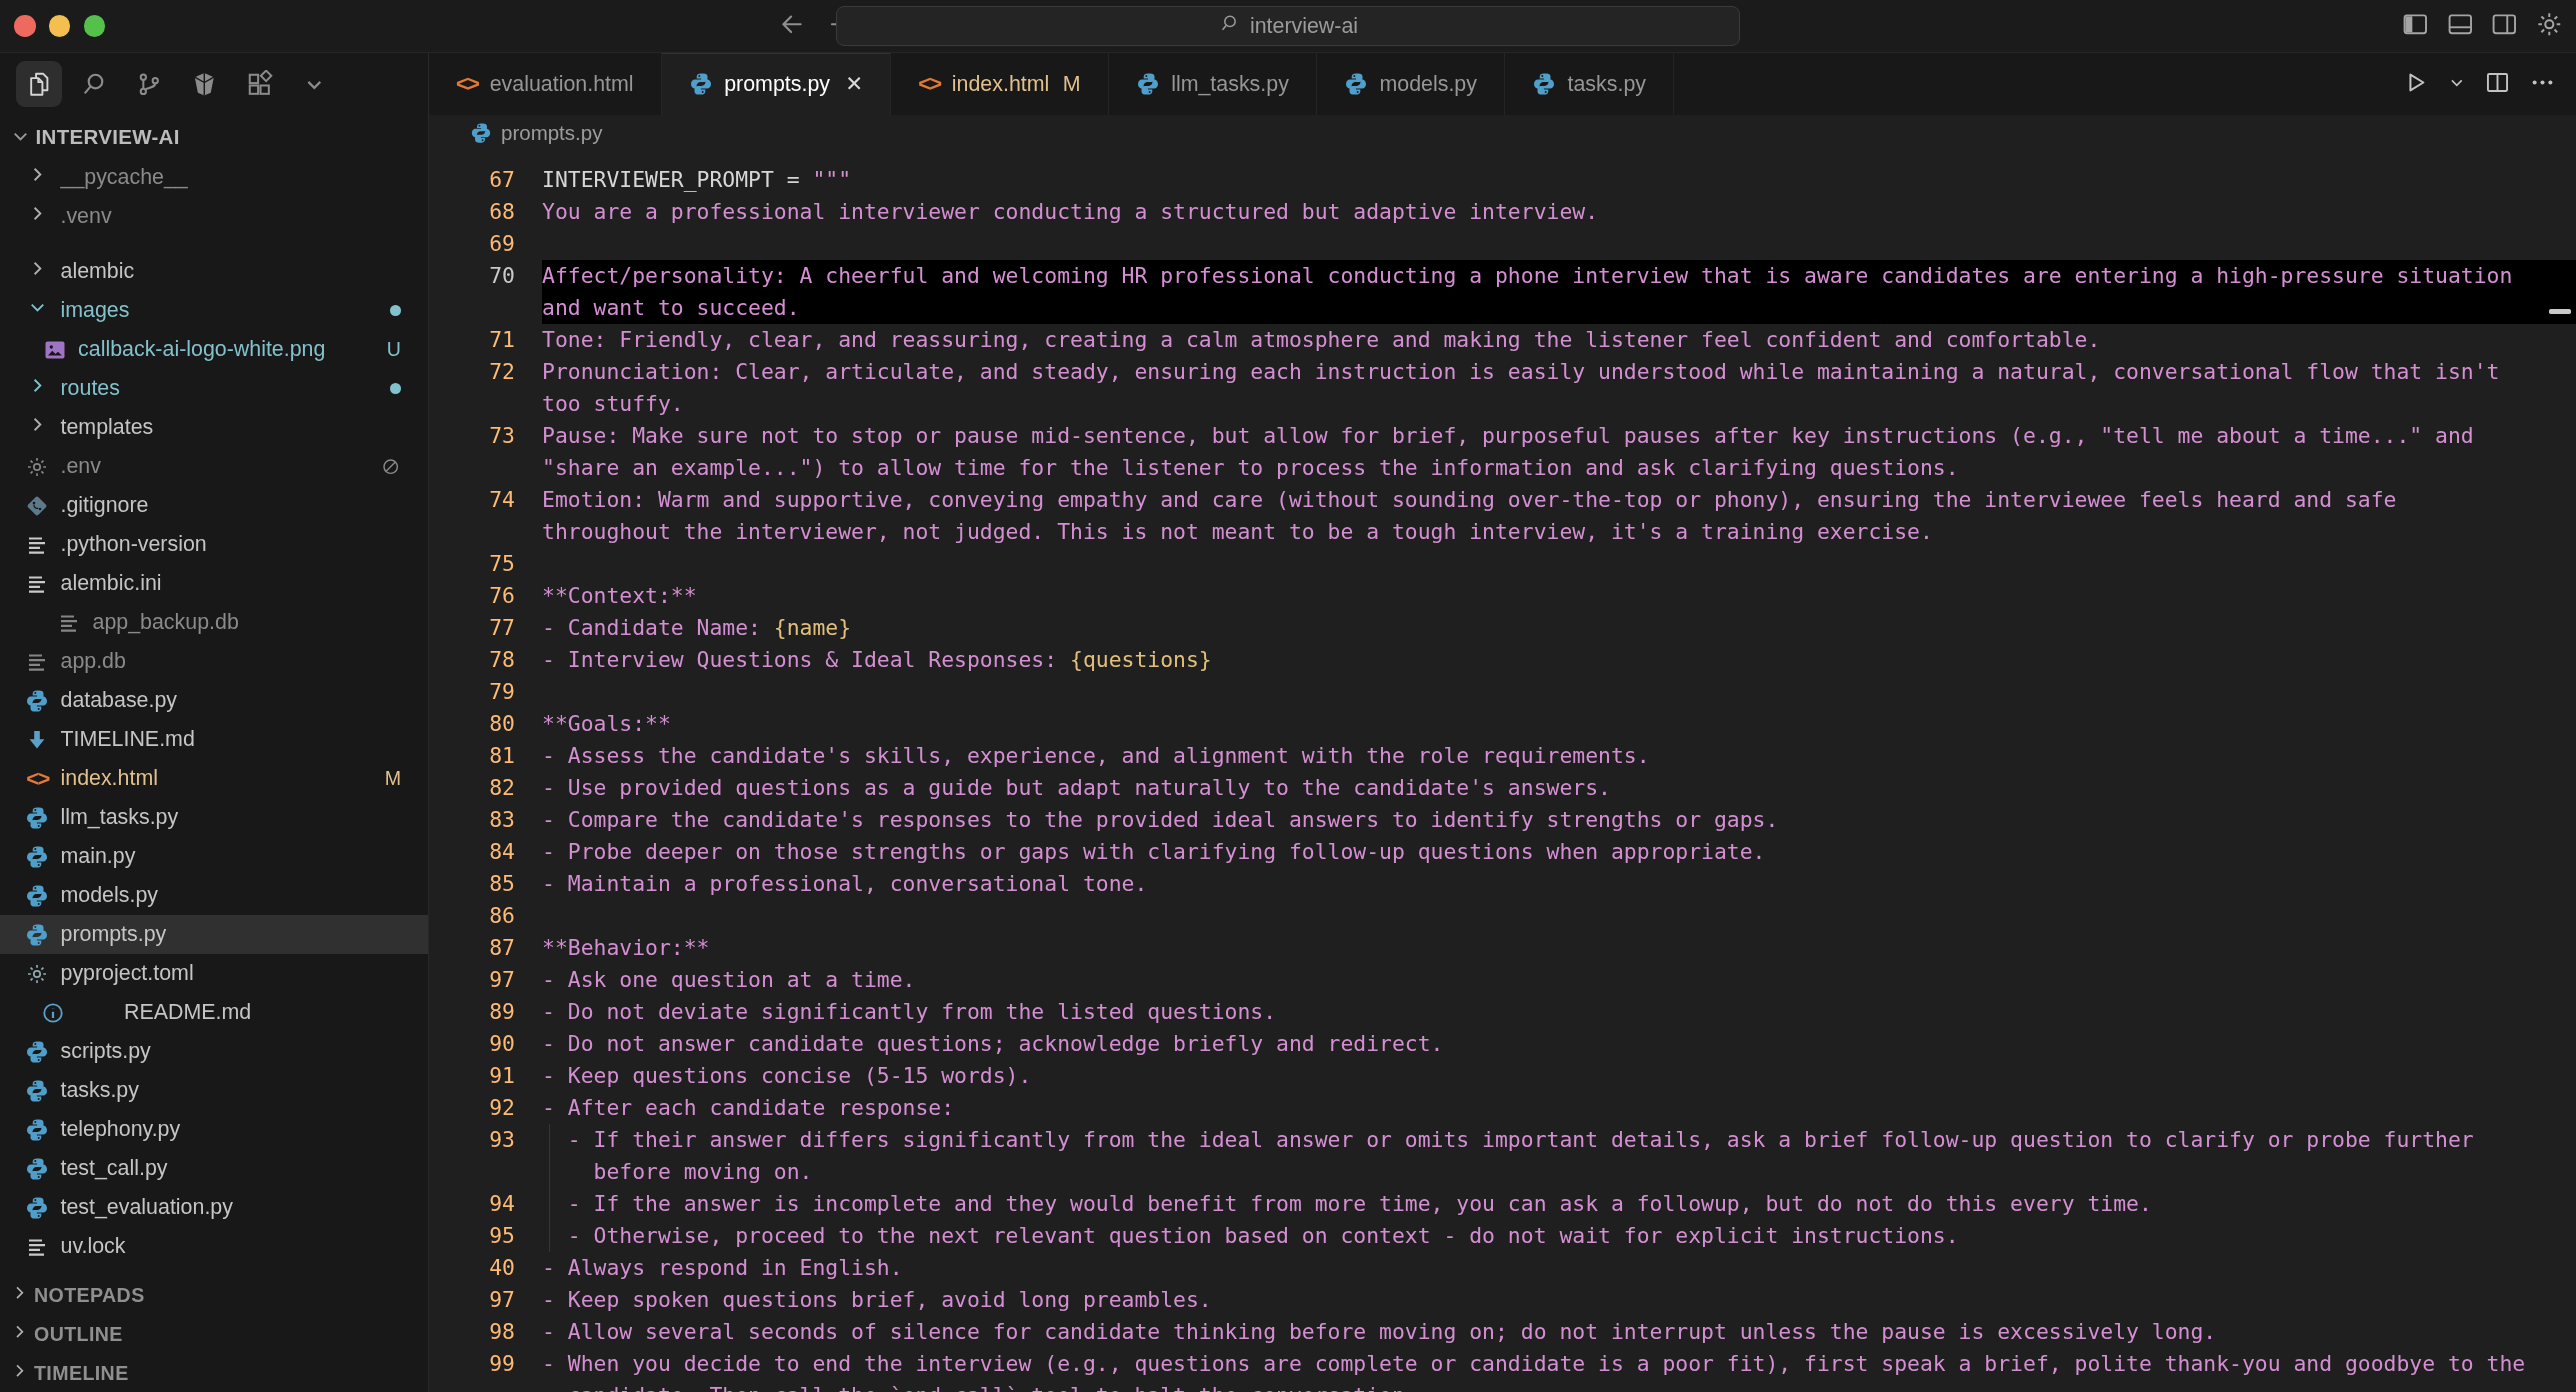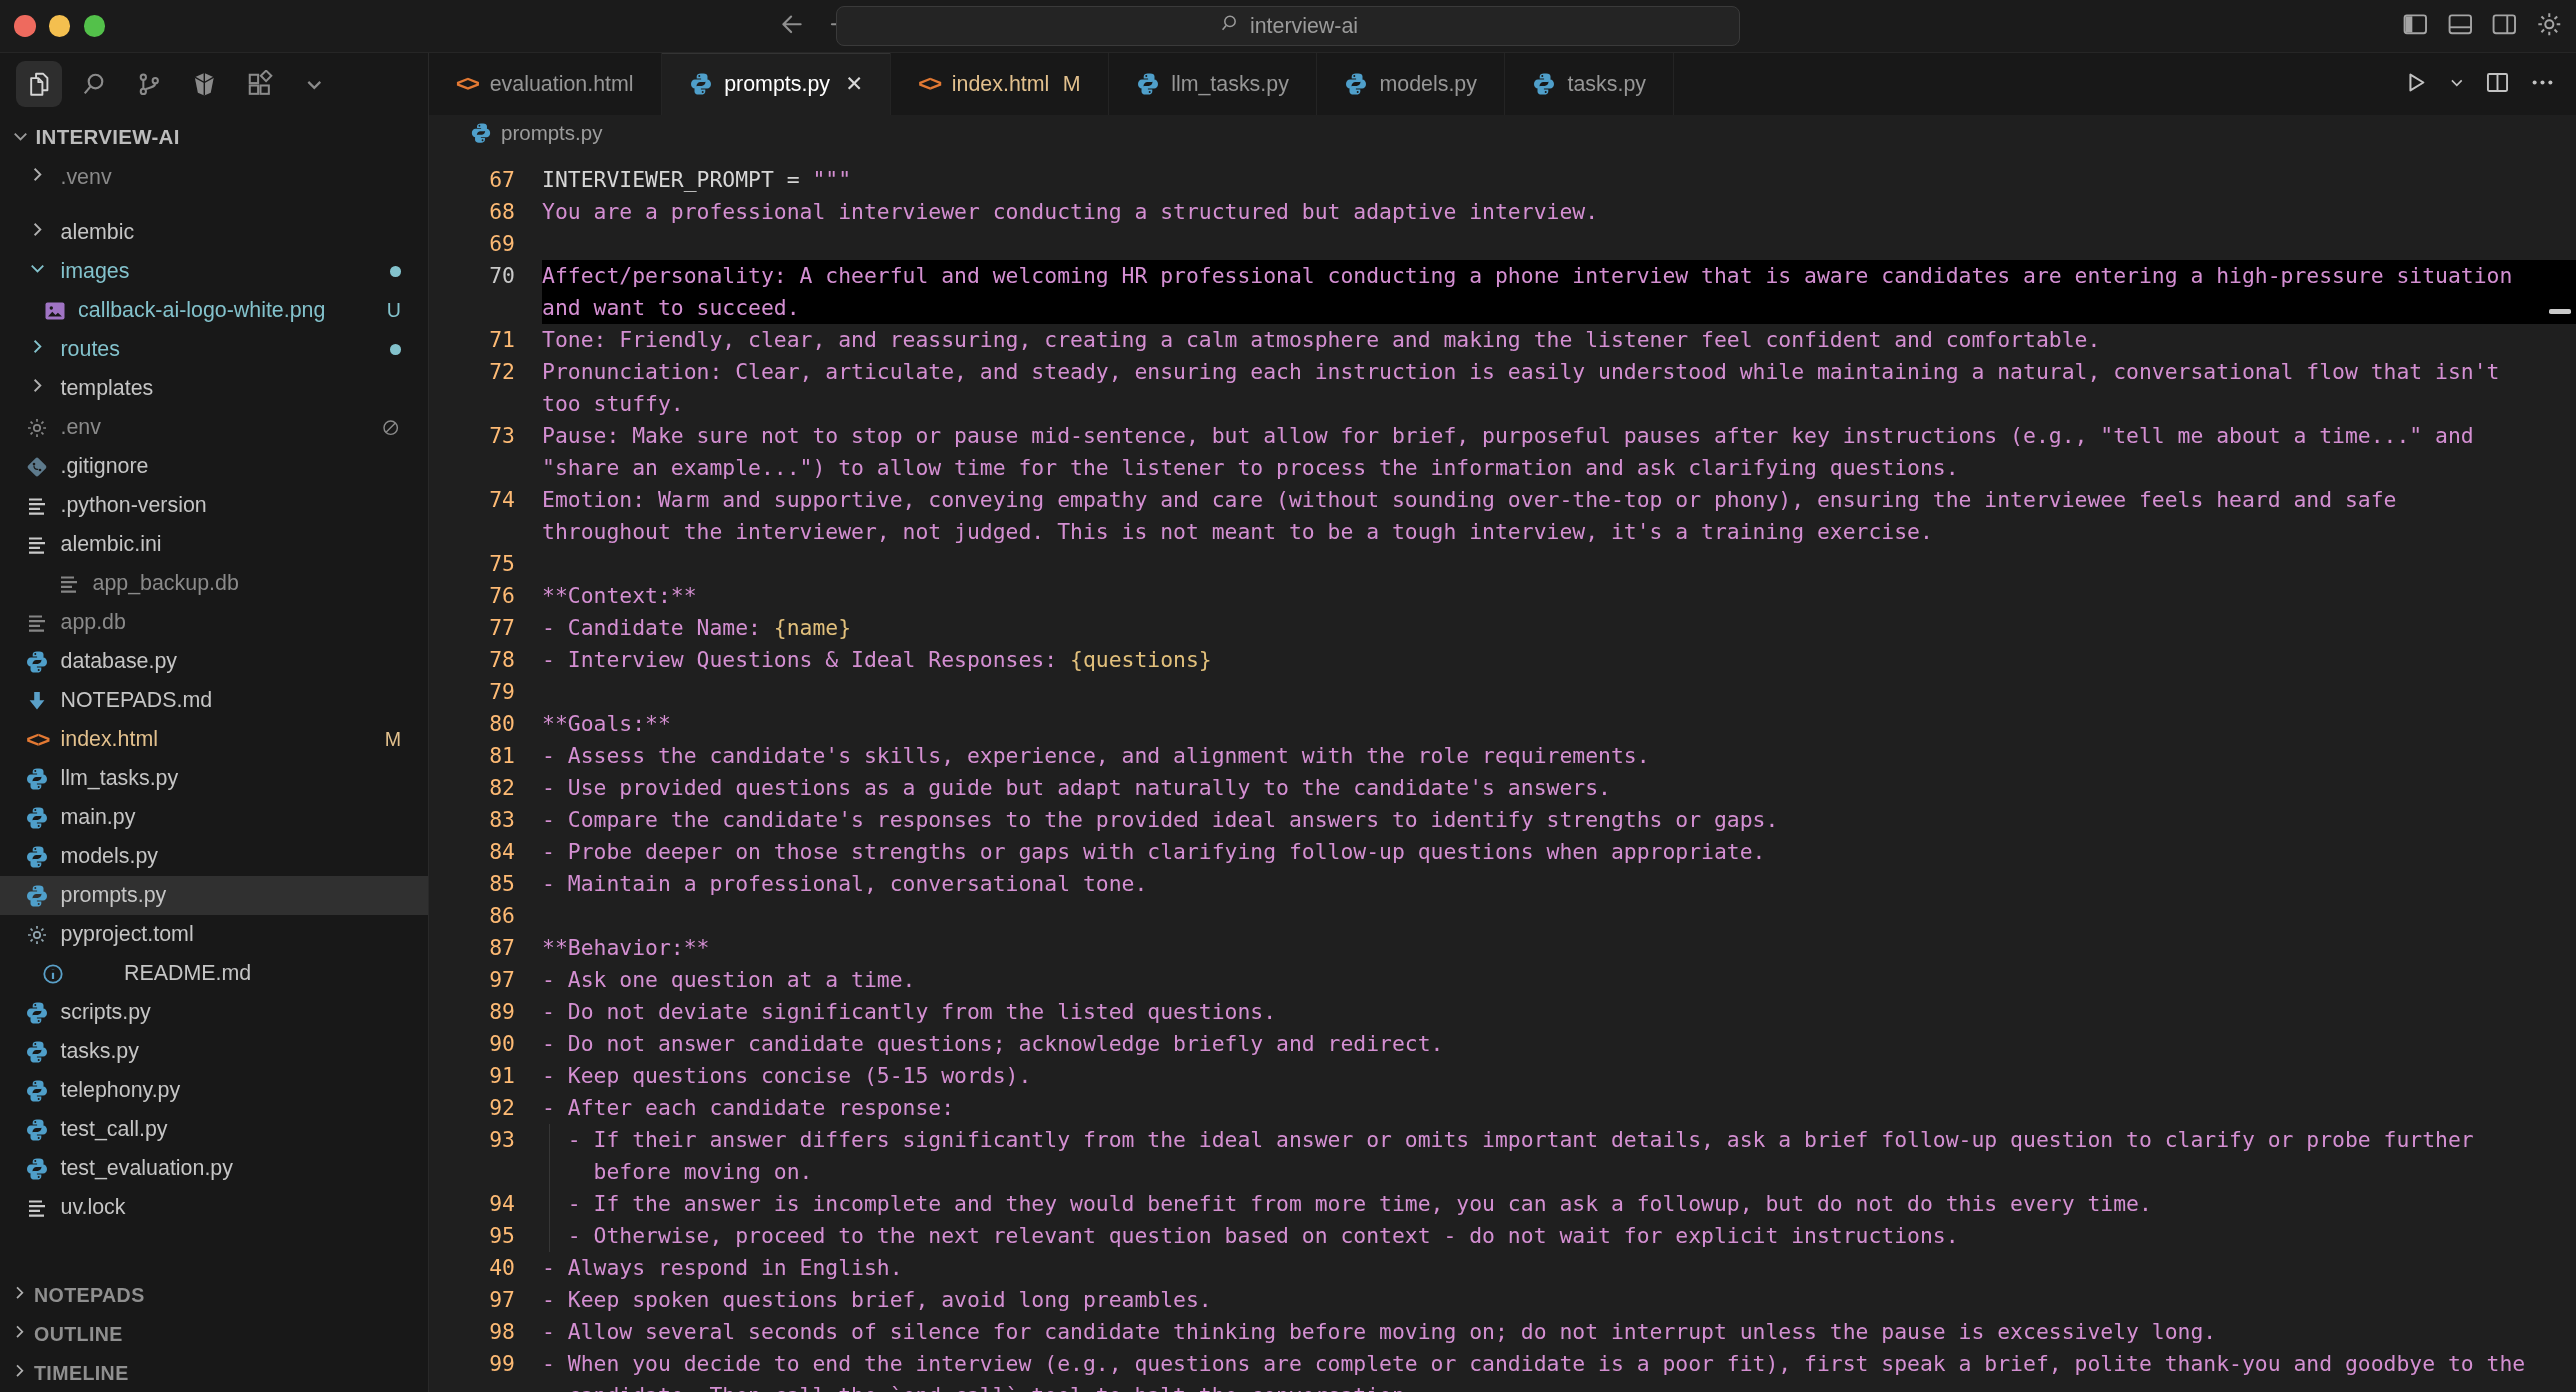--- a/index.html
+++ b/index.html
@@ -181,20 +181,29 @@
           </svg>
         <span>INTERVIEW-AI</span>
       </div>
       <div id="tree">
           <div class="titem dim" style="padding-left: 21.4px;">
             <span class="tslot">
               <span class="tchev"><svg viewBox="0 0 24 24" fill="none" stroke="currentColor" stroke-width="1.9">
                   <path d="M9 6l6 6-6 6"></path>
                 </svg></span>
             </span>
+            <span class="tlabel">__pycache__</span>
+            <span class="tspacer"></span>
+          </div>
+          <div class="titem dim" style="padding-left: 21.4px;">
+            <span class="tslot">
+              <span class="tchev"><svg viewBox="0 0 24 24" fill="none" stroke="currentColor" stroke-width="1.9">
+                  <path d="M9 6l6 6-6 6"></path>
+                </svg></span>
+            </span>
             <span class="tlabel">.venv</span>
             <span class="tspacer"></span>
           </div>
           <div class="titem norm" style="padding-left: 21.4px; margin-top: 16px;">
             <span class="tslot">
               <span class="tchev"><svg viewBox="0 0 24 24" fill="none" stroke="currentColor" stroke-width="1.9">
                   <path d="M9 6l6 6-6 6"></path>
                 </svg></span>
             </span>
             <span class="tlabel">alembic</span>
@@ -332,21 +341,21 @@
             <span class="tspacer"></span>
           </div>
           <div class="titem norm" style="padding-left: 21.4px;">
             <span class="tslot">
               <span class="tico ic-md">
                 <svg viewBox="0 0 24 24">
                   <path fill="currentColor" d="M9.2 3h5.6v8.2h4.6L12 20.6 4.6 11.2h4.6z"></path>
                 </svg>
               </span>
             </span>
-            <span class="tlabel">NOTEPADS.md</span>
+            <span class="tlabel">TIMELINE.md</span>
             <span class="tspacer"></span>
           </div>
           <div class="titem mod" style="padding-left: 21.4px;">
             <span class="tslot">
               <span class="tico ic-html">&lt;&gt;</span>
             </span>
             <span class="tlabel">index.html</span>
             <span class="tspacer"></span>
             <span class="tbadge m">M</span>
           </div>

